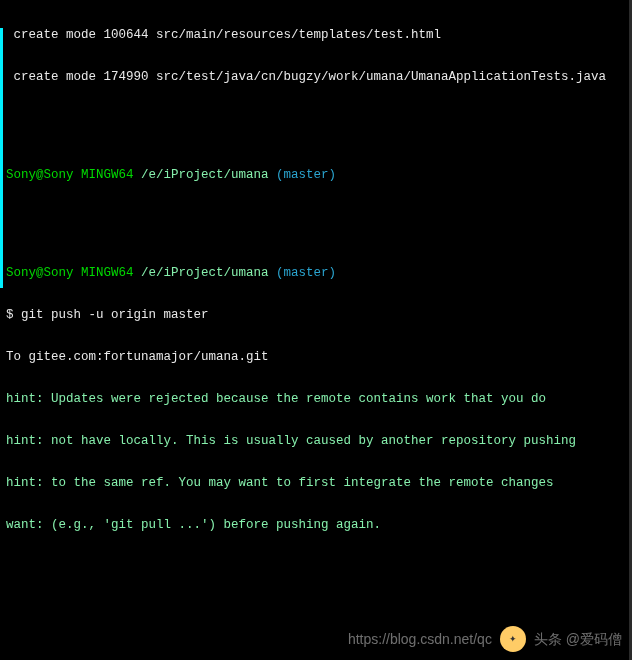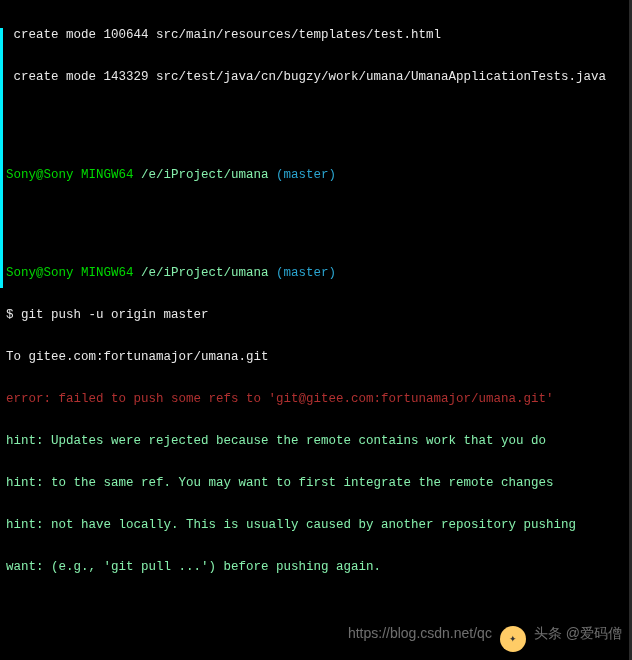--- a/index.html
+++ b/index.html
@@ -36,21 +36,21 @@
       background: #00f0ff;
     }
     .watermark {
       position: absolute;
       right: 10px;
       bottom: 8px;
       color: rgba(200,200,200,0.55);
       font-size: 14px;
       font-family: "Microsoft YaHei", Arial, sans-serif;
       display: flex;
-      align-items: flex-start;
+      align-items: center;
       gap: 8px;
     }
     .watermark .avatar {
       width: 26px; height: 26px; border-radius: 50%;
       background: #ffcc66;
       display: flex; align-items: center; justify-content: center;
       font-size: 9px; color: #333;
     }
     .scrollbar {
       position: absolute;
@@ -62,33 +62,32 @@
     }
   </style>
 </head>
 <body>
 
 <div class="side-left"></div>
 <div class="scrollbar"></div>
 
 <div class="terminal">
   <div class="line white"> create mode 100644 src/main/resources/templates/test.html</div>
-  <div class="line white"> create mode 143329 src/test/java/cn/bugzy/work/umana/UmanaApplicationTests.java</div>
+  <div class="line white"> create mode 174990 src/test/java/cn/bugzy/work/umana/UmanaApplicationTests.java</div>
   <div class="line"> </div>
 
   <div class="line"><span class="green">Sony@Sony</span><span class="green"> MINGW64 </span><span class="yellow">/e/iProject/umana</span><span class="cyan"> (master)</span></div>
   <div class="line"> </div>
 
   <div class="line"><span class="green">Sony@Sony</span><span class="green"> MINGW64 </span><span class="yellow">/e/iProject/umana</span><span class="cyan"> (master)</span></div>
   <div class="line white">$ git push -u origin master</div>
   <div class="line white">To gitee.com:fortunamajor/umana.git</div>
-  <div class="line red-dim">error: failed to push some refs to 'git@gitee.com:fortunamajor/umana.git'</div>
   <div class="line yellow">hint: Updates were rejected because the remote contains work that you do</div>
+  <div class="line yellow">hint: not have locally. This is usually caused by another repository pushing</div>
   <div class="line yellow">hint: to the same ref. You may want to first integrate the remote changes</div>
-  <div class="line yellow">hint: not have locally. This is usually caused by another repository pushing</div>
   <div class="line yellow">want: (e.g., 'git pull ...') before pushing again.</div>
   
   
 
   
   
   
   
   
   

